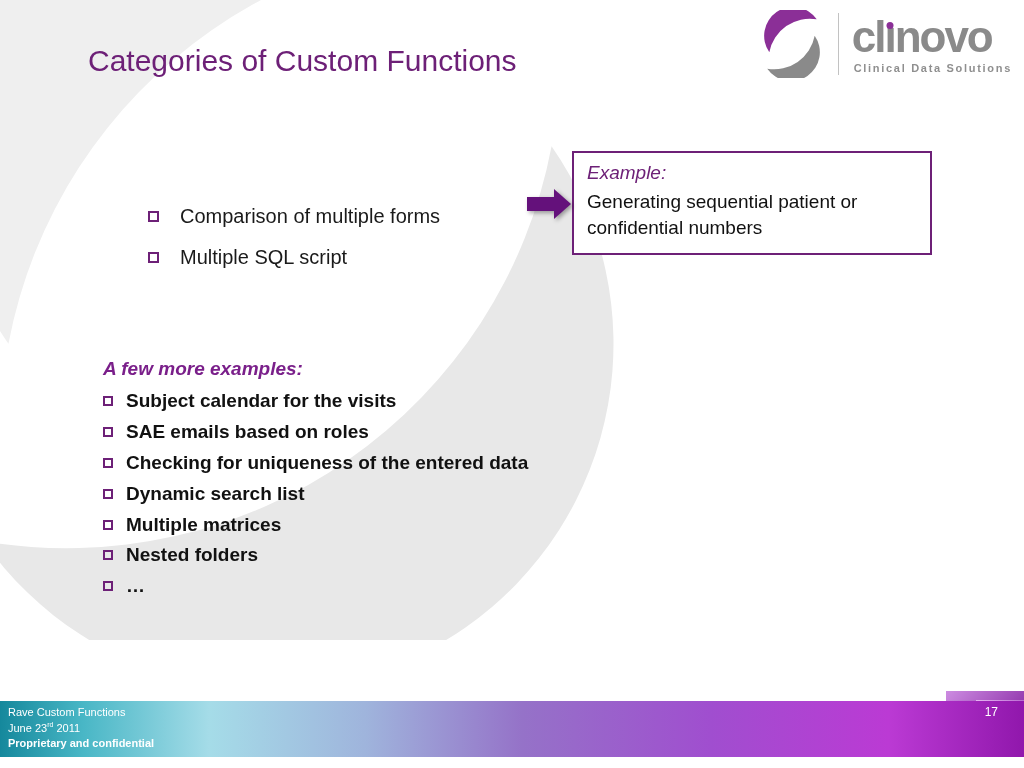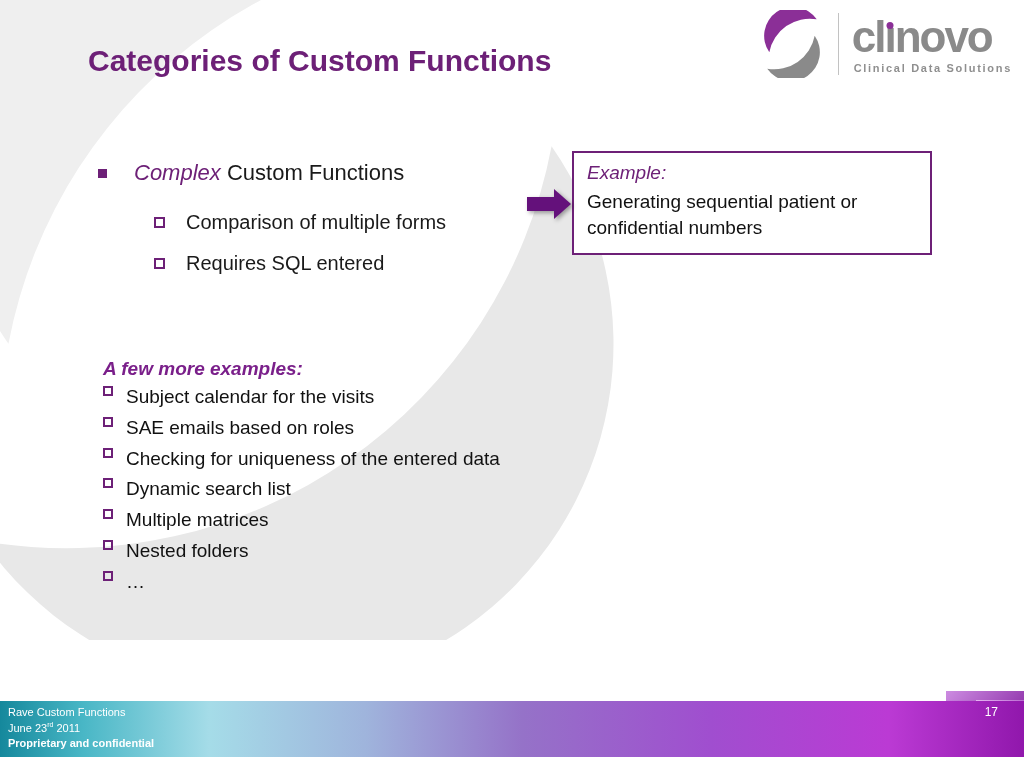--- a/index.html
+++ b/index.html
@@ -5,54 +5,54 @@
   html,body{margin:0;padding:0;background:#ffffff;}
   .slide{
     position:relative;width:1024px;height:768px;background:#ffffff;overflow:hidden;
     font-family:"Liberation Sans",sans-serif;
   }
   
   .bg-swoosh{position:absolute;left:-115px;top:-150px;width:790px;height:790px;z-index:0;}
   
   .title{
     position:absolute;left:88px;top:44px;margin:0;z-index:2;
-    font-size:30px;font-weight:bold;color:#6d2077;line-height:1.1;
+    font-size:30px;font-weight:normal;color:#6d2077;line-height:1.1;
   }
   
   .logo{position:absolute;right:12px;top:10px;display:flex;align-items:center;gap:13px;z-index:2;}
   .logo-swoosh{width:66px;height:68px;}
   .logo-divider{width:1px;height:62px;background:#c2c2c2;}
   .logo-text{display:flex;flex-direction:column;}
   .brand{font-size:44px;font-weight:bold;color:#8a8a8a;line-height:1;letter-spacing:-2px;}
   .brand-i{display:inline-block;position:relative;}
   .idot{position:absolute;left:50%;transform:translateX(-50%);top:7px;width:7px;height:7px;border-radius:50%;background:#8b2f97;}
   .tagline{font-size:11px;font-weight:bold;color:#8f8f8f;letter-spacing:1.7px;margin-top:3px;padding-left:2px;}
   
   .bullet-l1{position:absolute;left:98px;top:158px;display:flex;align-items:center;height:30px;font-size:22px;color:#1a1a1a;z-index:2;}
   .sq-filled{width:9px;height:9px;background:#6d2077;margin-right:27px;flex:none;}
   .emph{color:#6d2077;font-style:italic;}
   
-  .subs{position:absolute;left:146px;top:200px;margin:8px;padding:0;list-style:none;font-size:20px;color:#1a1a1a;z-index:2;}
+  .subs{position:absolute;left:146px;top:200px;margin:2px;padding:0;list-style:none;font-size:20px;color:#1a1a1a;z-index:2;}
   .subs li{display:flex;align-items:center;height:28px;margin-bottom:13px;}
   .sq-hollow{width:7px;height:7px;border:2px solid #6d2077;margin-right:21px;flex:none;}
   
   .arrow{position:absolute;left:527px;top:189px;width:44px;height:30px;z-index:3;filter:drop-shadow(2px 2px 2px rgba(0,0,0,0.35));}
   .arrow-shaft{position:absolute;left:0;top:8px;width:27px;height:14px;background:#64117b;}
   .arrow-head{position:absolute;left:27px;top:0;width:0;height:0;border-top:15px solid transparent;border-bottom:15px solid transparent;border-left:17px solid #64117b;}
   
   .example-box{
     position:absolute;left:572px;top:151px;width:360px;box-sizing:border-box;
     border:2px solid #6d2077;background:#ffffff;padding:9px 13px 13px;z-index:2;
   }
   .example-label{font-size:19px;font-style:italic;color:#6d2077;margin-bottom:5px;}
   .example-text{font-size:19px;color:#111111;line-height:1.35;}
   
   .more-head{position:absolute;left:103px;top:358px;font-size:19px;font-weight:bold;font-style:italic;color:#7a1f8a;z-index:2;}
   .more{position:absolute;left:103px;top:386px;margin:0;padding:0;list-style:none;font-size:19px;color:#111111;z-index:2;}
-  .more li{display:flex;align-items:flex-start;height:30.8px;}
+  .more li{display:flex;align-items:center;height:30.8px;font-weight:bold;}
   .sq-hollow-sm{width:6px;height:6px;border:2px solid #6d2077;margin-right:13px;flex:none;}
   
   .deco1{position:absolute;right:0;bottom:47px;width:78px;height:30px;z-index:1;
     background:linear-gradient(135deg,rgba(196,120,220,0.85),rgba(130,30,160,0.95));}
   .deco2{position:absolute;right:0;bottom:47px;width:48px;height:21px;z-index:1;
     background:linear-gradient(135deg,rgba(235,190,245,0.9),rgba(180,90,210,0.55));}
   
   .footer{
     position:absolute;left:0;bottom:11px;width:1024px;height:56px;z-index:2;
     background:linear-gradient(90deg,#15889c 0%,#49b7c6 8%,#a5dce8 20%,#9fb4dc 35%,#9572c8 50%,#a04ecf 68%,#bb3ad4 85%,#8a12a6 100%);
@@ -82,33 +82,29 @@
       <path d="M56 8 A28 28 0 0 0 10 40 A40 40 0 0 1 56 8 Z" fill="#8b2f97"></path>
       <path d="M8 56 A28 28 0 0 0 54 24 A40 40 0 0 1 8 56 Z" fill="#8a8a8a"></path>
     </svg>
     <div class="logo-divider"></div>
     <div class="logo-text">
       <div class="brand"><span>cl</span><span class="brand-i"><span>ı</span><span class="idot"></span></span><span>novo</span></div>
       <div class="tagline">Clinical Data Solutions</div>
     </div>
   </div>
 
-  <div class="bullet-l1">
-    <span class="sq-filled"></span>
-    <span><em class="emph">Complex</em><span> Custom Functions</span></span>
-  </div>
 
   <ul class="subs">
     <li>
       <span class="sq-hollow"></span>
       <span>Comparison of multiple forms</span>
     </li>
     <li>
       <span class="sq-hollow"></span>
-      <span>Requires SQL entered</span>
+      <span>Multiple SQL script</span>
     </li>
   </ul>
 
   <div class="arrow">
     <div class="arrow-shaft"></div>
     <div class="arrow-head"></div>
   </div>
 
   <div class="example-box">
     <div class="example-label">Example:</div>

